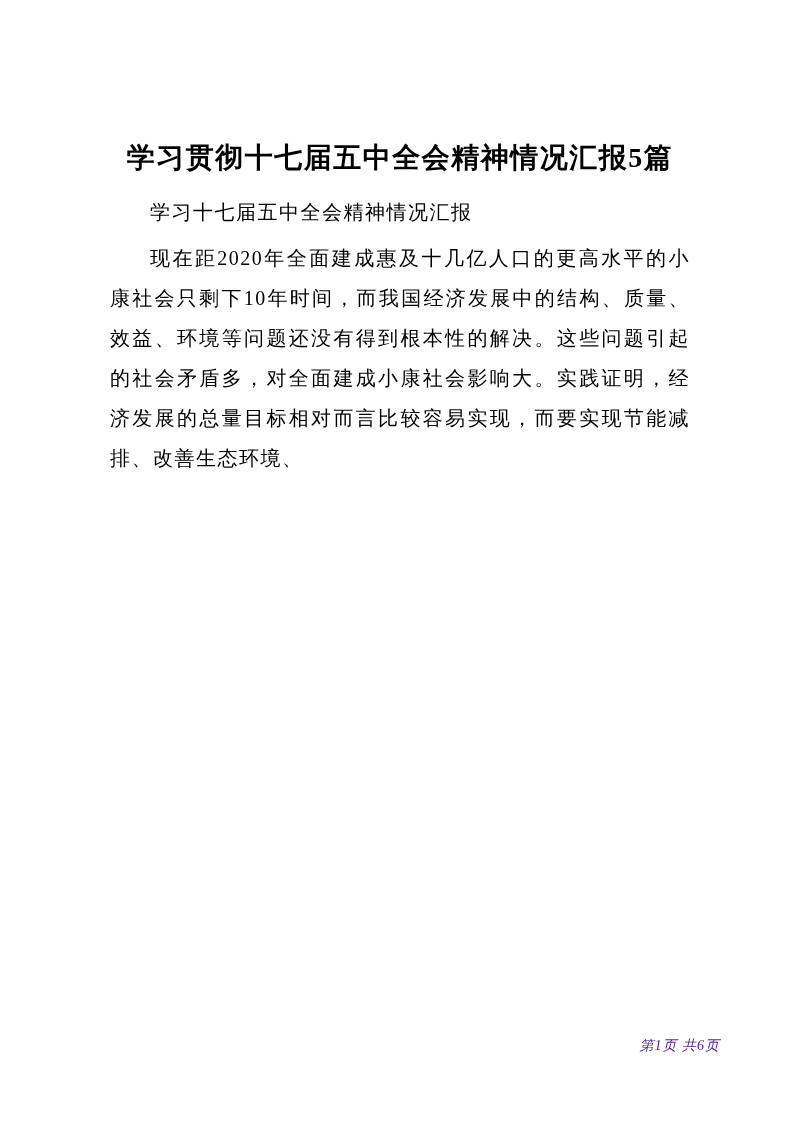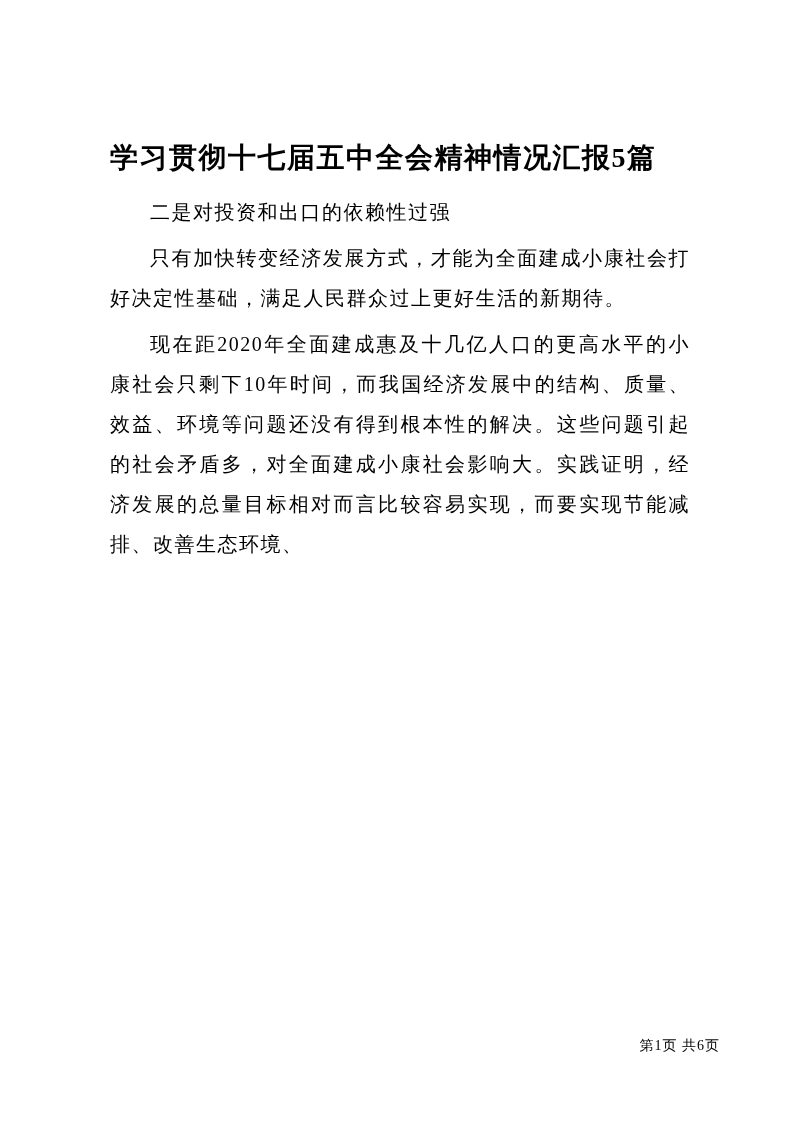--- a/index.html
+++ b/index.html
@@ -21,49 +21,50 @@
     left: 0;
     width: 800px;
     height: 1131px;
     box-sizing: border-box;
     padding: 138px 110px 0 110px;
     background: #ffffff;
   }
   .doc-title {
     font-size: 28px;
     font-weight: bold;
+    text-align: center;
     margin: 0 0 14px 0;
     letter-spacing: 1.5px;
     line-height: 40px;
   }
   .doc-body p {
     font-size: 20px;
     line-height: 40px;
     text-align: justify;
     text-justify: inter-character;
     text-indent: 2em;
     margin: 0 0 6px 0;
     letter-spacing: 1.5px;
     word-break: break-all;
   }
   .doc-footer {
     position: absolute;
     bottom: 76px;
     right: 80px;
     font-size: 14px;
     letter-spacing: 1px;
-    color: #000000;
+    color: #4c1d95;
+    font-style: italic;
   }
 </style>
 </head>
 <body>
 
 <div class="page">
   <h1 class="doc-title">学习贯彻十七届五中全会精神情况汇报5篇</h1>
 
   <div class="doc-body">
-    <p>二是对投资和出口的依赖性过强</p>
-    <p>只有加快转变经济发展方式，才能为全面建成小康社会打好决定性基础，满足人民群众过上更好生活的新期待。</p>
+    <p>学习十七届五中全会精神情况汇报</p>
     <p>现在距2020年全面建成惠及十几亿人口的更高水平的小康社会只剩下10年时间，而我国经济发展中的结构、质量、效益、环境等问题还没有得到根本性的解决。这些问题引起的社会矛盾多，对全面建成小康社会影响大。实践证明，经济发展的总量目标相对而言比较容易实现，而要实现节能减排、改善生态环境、</p>
   </div>
 
   <div class="doc-footer">第1页 共6页</div>
 </div>
 
 </body></html>

